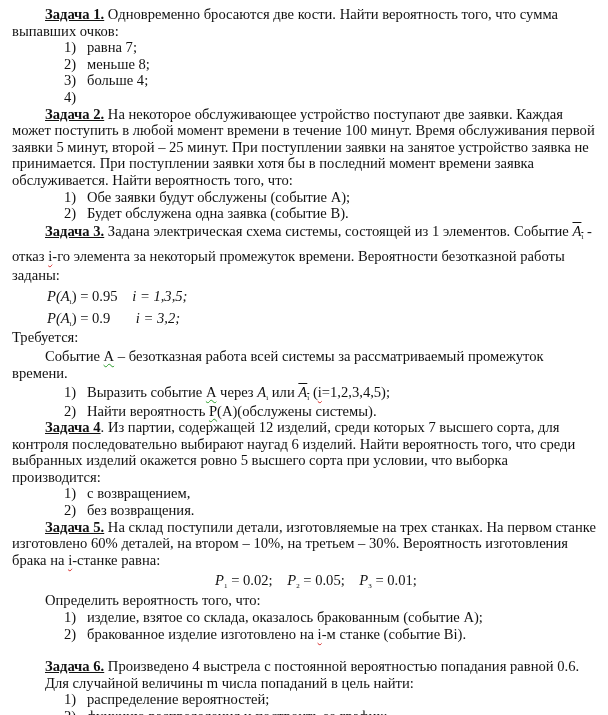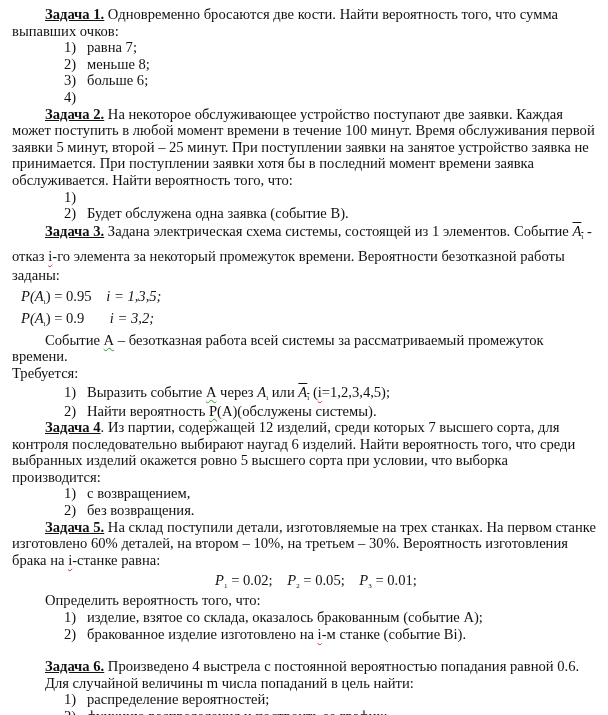--- a/index.html
+++ b/index.html
@@ -8,21 +8,21 @@
       font-family: "Liberation Serif", serif;
       font-size: 14.6px; color: #111; line-height: 16.6px;
     }
     .page { position: relative; padding: 6px 0 0 0; }
     .para { margin: 0; padding: 0 8px 0 12px; text-indent: 33px; }
     .para.noindent { text-indent: 0; }
     .task-label { font-weight: bold; text-decoration: underline; }
     ol.items { list-style: none; margin: 0; padding: 0 0 0 64px; }
     ol.items li { display: flex; }
     ol.items li .num { width: 23px; flex: none; }
-    .formula { font-style: normal; padding-left: 21px; height: 22px; line-height: 22px; }
+    .formula { font-style: normal; padding-left: 47px; height: 22px; line-height: 22px; }
     .formula i, .it { font-style: italic; }
     .center-formula { text-align: center; height: 24px; line-height: 24px; padding-left: 24px; }
     .sub { font-size: 7px; vertical-align: -3px; font-style: normal; }
     .ovl { text-decoration: overline; font-style: italic; }
     .wavy-g { text-decoration: underline wavy #2a9d2a; text-decoration-thickness: 1px; text-underline-offset: 2px; }
     .wavy-r { text-decoration: underline wavy #d42020; text-decoration-thickness: 1px; text-underline-offset: 2px; }
     .gap { height: 16px; }
     .tab-indent { padding-left: 45px; }
   </style>
 </head>
@@ -36,47 +36,48 @@
       <li>
           <span class="num">1)</span>
           <span>равна 7;</span>
         </li>
       <li>
           <span class="num">2)</span>
           <span>меньше 8;</span>
         </li>
       <li>
           <span class="num">3)</span>
-          <span>больше 6;</span>
+          <span>больше 4;</span>
         </li>
       <li>
           <span class="num">4)</span>
         </li>
     </ol>
   </section>
 
   <section>
     <p class="para"><span class="task-label">Задача 2.</span><span> На некоторое обслуживающее устройство поступают две заявки. Каждая может поступить в любой момент времени в течение 100 минут. Время обслуживания первой заявки 5 минут, второй – 25 минут. При поступлении заявки на занятое устройство заявка не принимается. При поступлении заявки хотя бы в последний момент времени заявка обслуживается.  Найти вероятность того, что:</span></p>
     <ol class="items">
       <li>
           <span class="num">1)</span>
+          <span>Обе заявки будут обслужены (событие А);</span>
         </li>
       <li>
           <span class="num">2)</span>
           <span>Будет обслужена одна заявка (событие В).</span>
         </li>
     </ol>
   </section>
 
   <section>
     <p class="para" style="line-height:19px;"><span class="task-label">Задача 3.</span><span> Задана электрическая схема системы, состоящей из 1 элементов. Событие </span><span class="ovl"><span>A</span><span class="sub">i</span></span><span> - отказ </span><span class="wavy-r">i</span><span>-го элемента за некоторый промежуток времени. Вероятности безотказной работы заданы:</span></p>
     <div class="formula"><i>P(A</i><span class="sub">i</span><span>) = 0.95</span>&nbsp;&nbsp;&nbsp;&nbsp;<i>i = 1,3,5;</i></div>
     <div class="formula"><i>P(A</i><span class="sub">i</span><span>) = 0.9</span>&nbsp;&nbsp;&nbsp;&nbsp;&nbsp;&nbsp;&nbsp;<i>i = 3,2;</i></div>
+    <p class="para noindent">Требуется:</p>
     <p class="para" style="margin-top:3px;"><span>Событие </span><span class="wavy-g">А</span><span> – безотказная работа  всей системы за рассматриваемый промежуток времени.</span></p>
-    <p class="para noindent">Требуется:</p>
     <ol class="items">
       <li style="height:21px;line-height:21px;">
           <span class="num">1)</span>
           <span><span>Выразить событие </span><span class="wavy-g">А</span><span> через </span><i>A</i><span class="sub">i</span><span> или </span><span class="ovl"><span>A</span><span class="sub">i</span></span>&nbsp;(<span class="wavy-r">i</span><span>=1,2,3,4,5);</span></span>
         </li>
       <li>
           <span class="num">2)</span>
           <span><span>Найти вероятность </span><span class="wavy-g">Р</span><span>(А)(обслужены системы).</span></span>
         </li>
     </ol>

